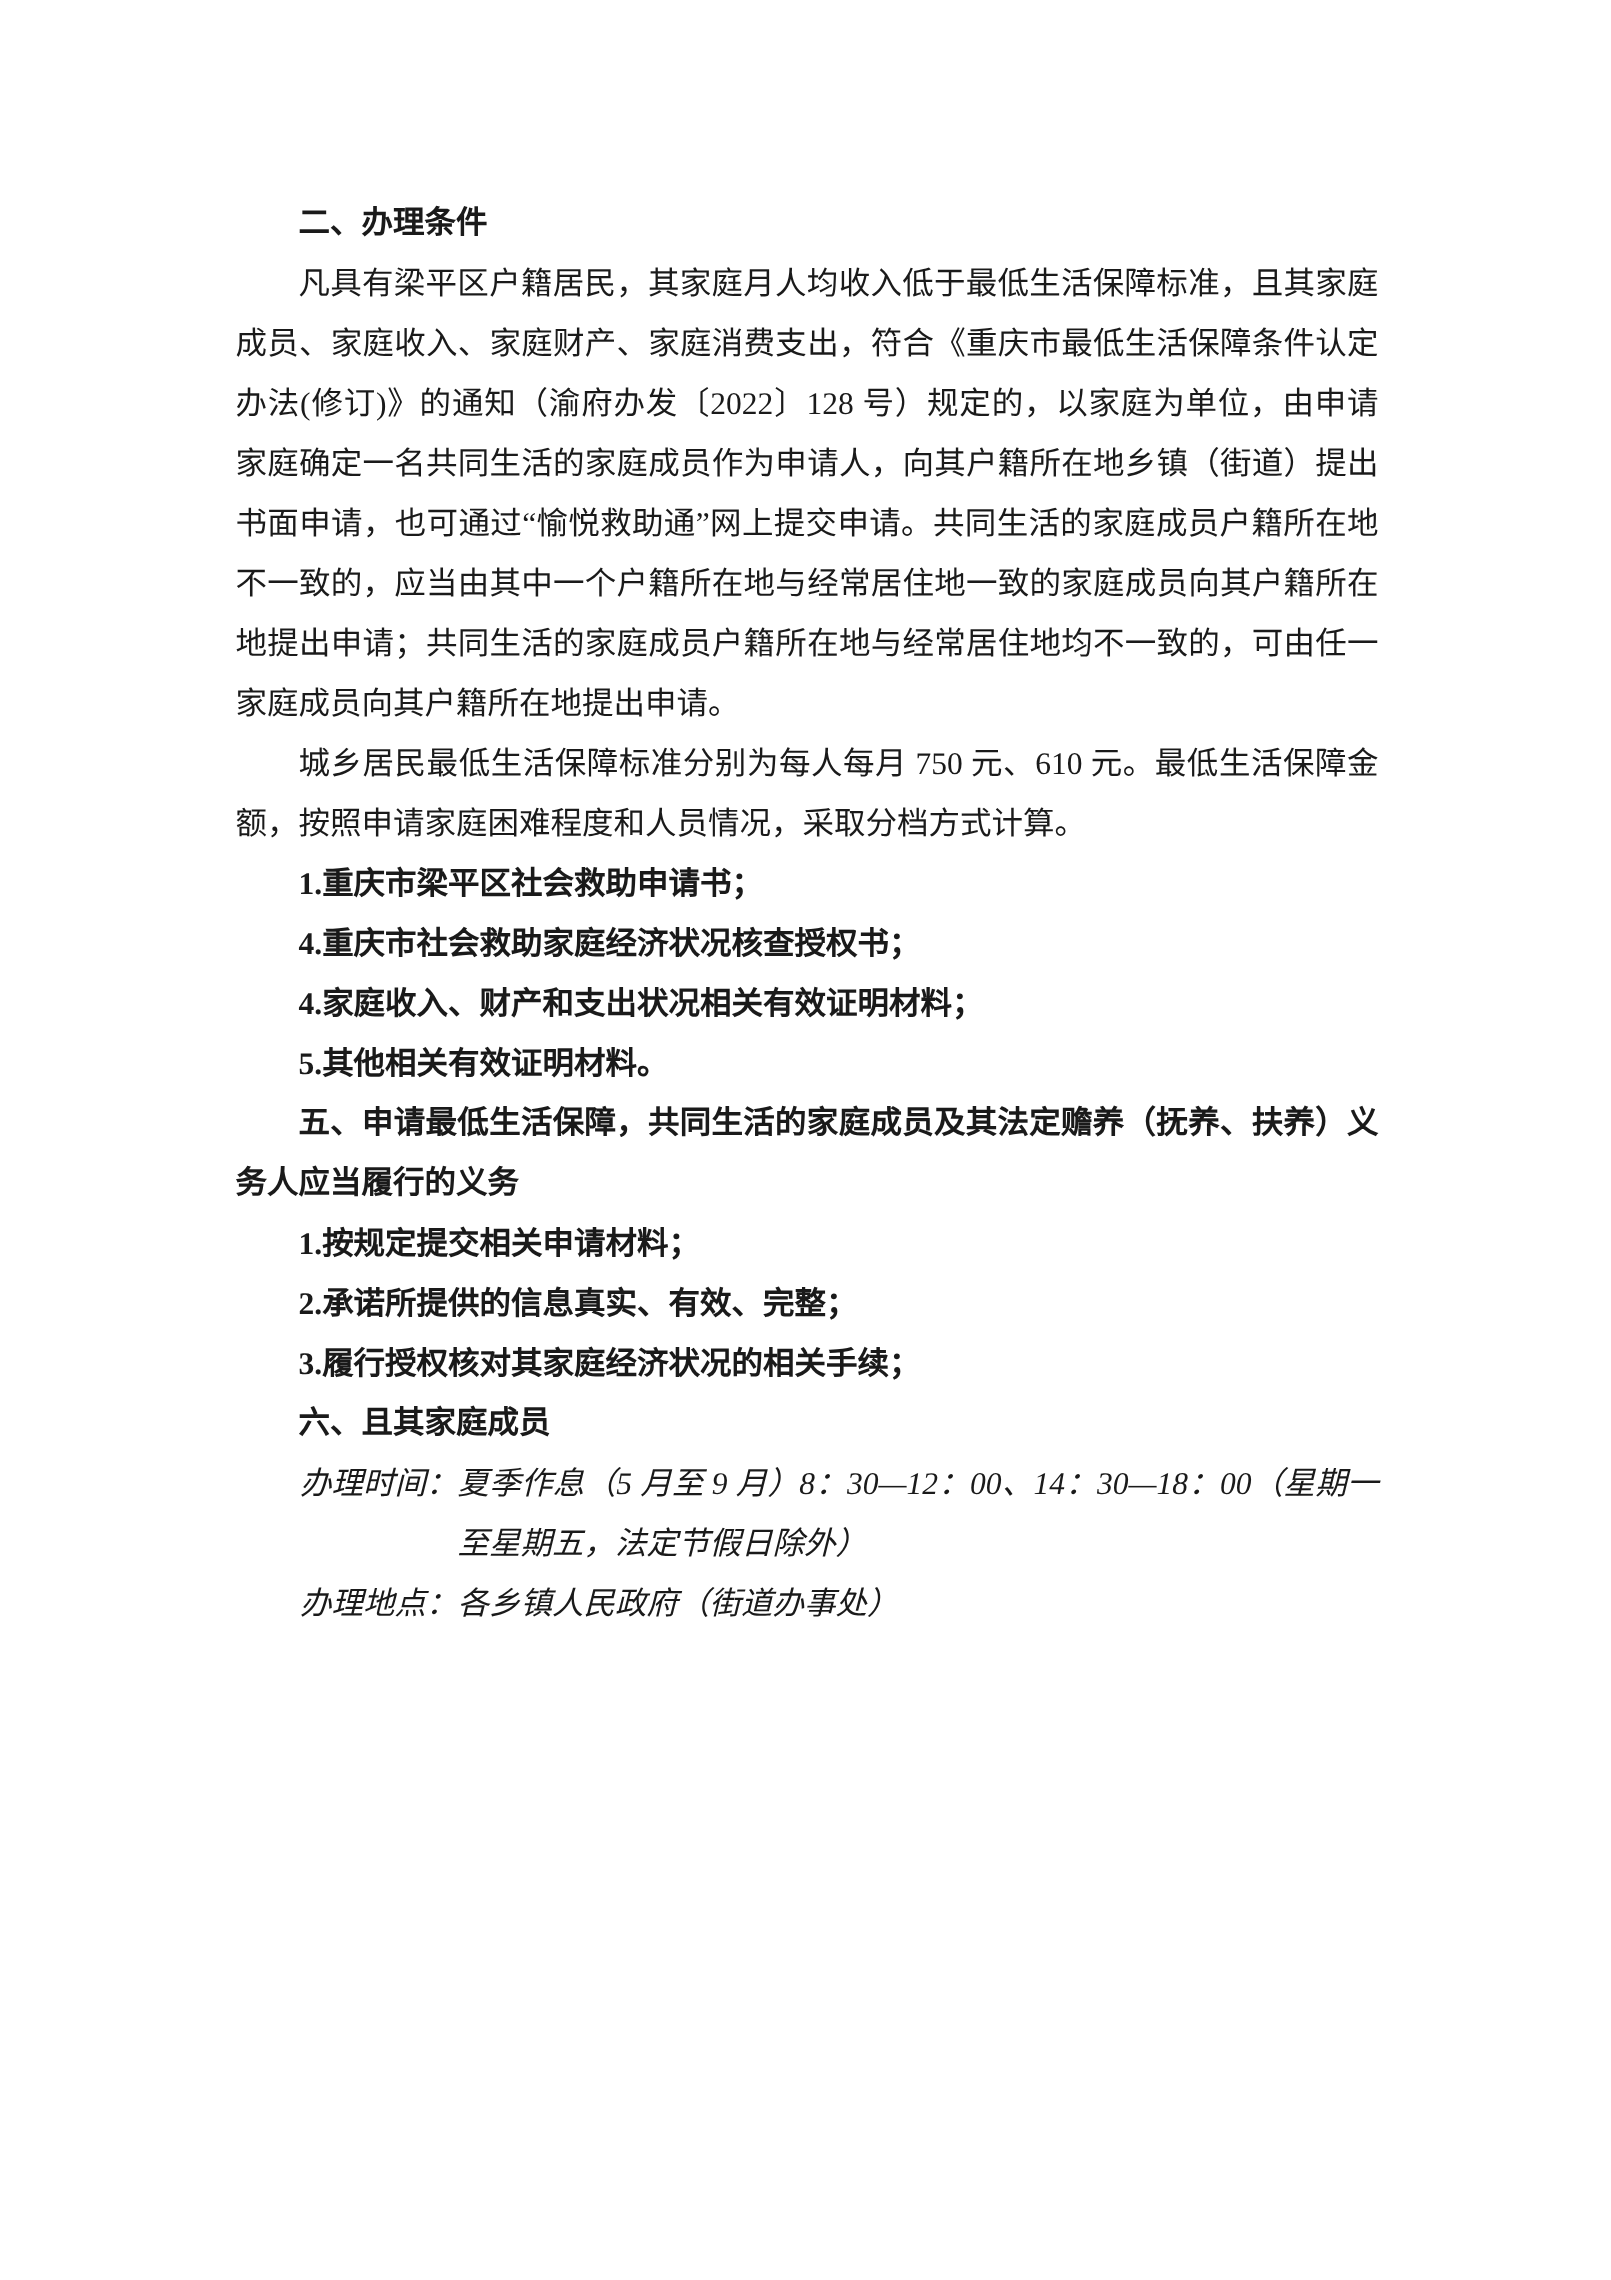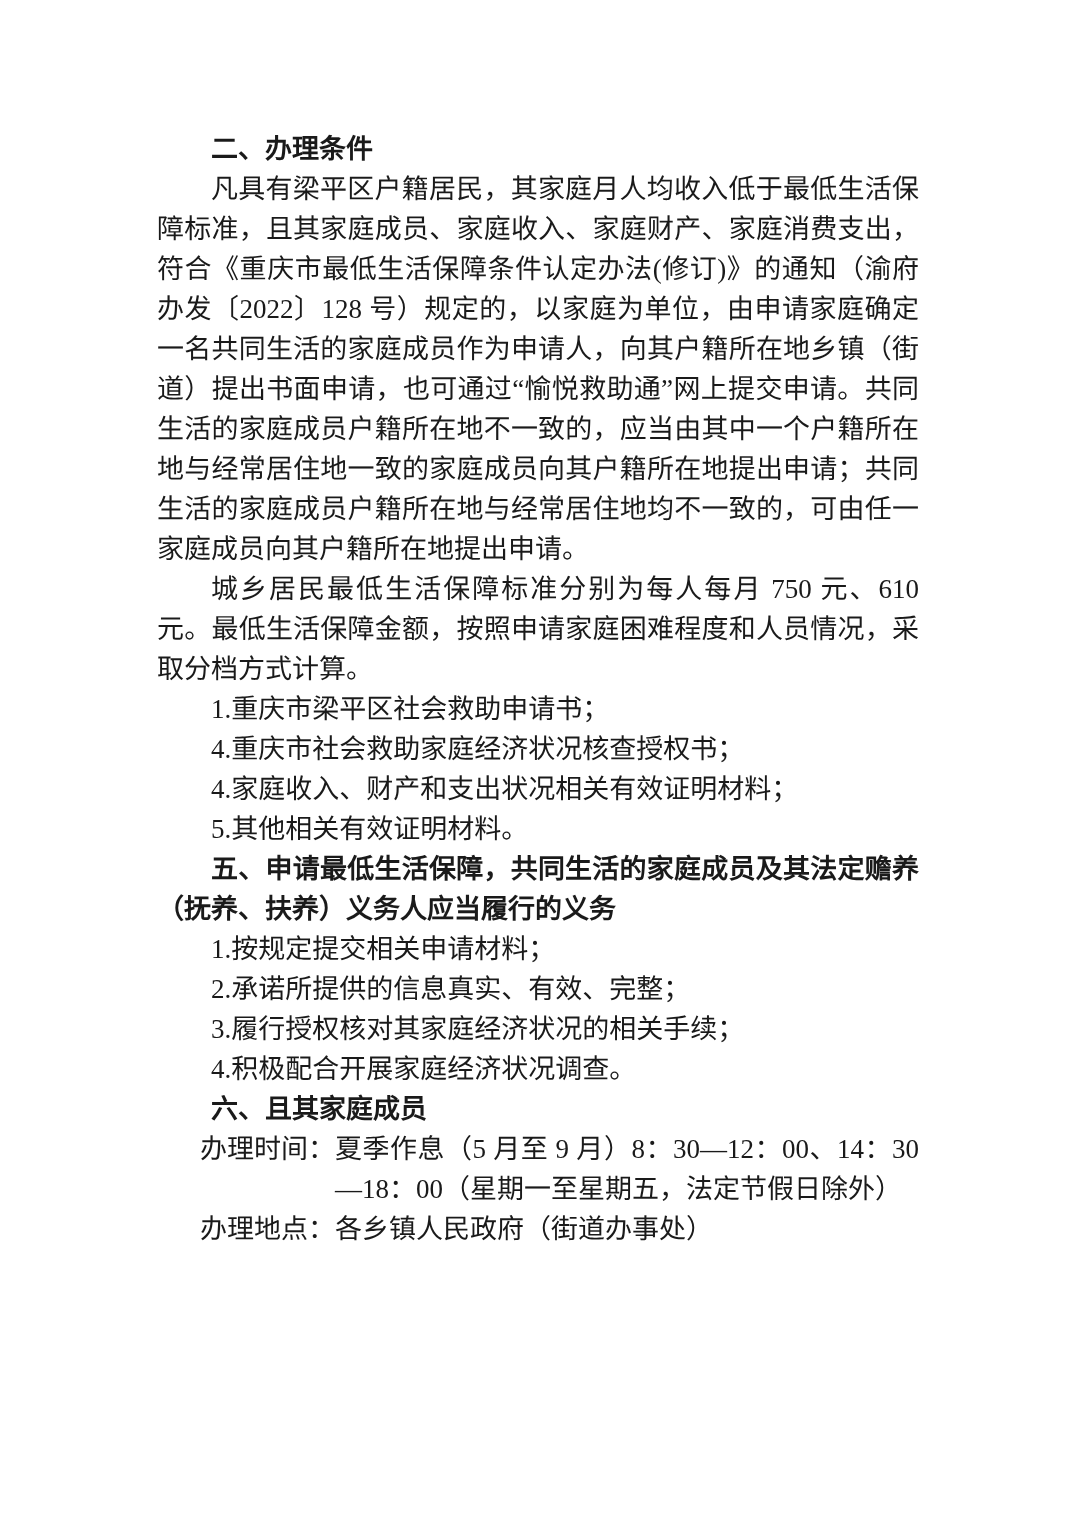--- a/index.html
+++ b/index.html
@@ -10,39 +10,41 @@
     position: relative;
     overflow: hidden;
     font-family: "Liberation Serif", "DejaVu Serif", serif;
     color: #1a1a1a;
   }
   .doc {
     position: absolute;
     left: 157px;
     top: 129px;
     width: 762px;
-    font-size: 27px;
+    font-size: 21px;
     line-height: 40px;
     text-align: justify;
   }
   .heading {
     font-family: "Liberation Sans", "DejaVu Sans", sans-serif;
     font-weight: 700;
     text-indent: 2em;
     text-align: justify;
   }
   .para {
     text-indent: 2em;
   }
   .item {
     text-indent: 2em;
+    font-weight: bold;
   }
   .sched-row {
     display: flex;
     padding-left: 43px;
+    font-style: italic;
   }
   .sched-label {
     flex: none;
     white-space: nowrap;
   }
   .sched-content {
     flex: 1;
     min-width: 0;
   }
   .sched-entry {
@@ -61,21 +63,20 @@
 
   <div class="item">1.重庆市梁平区社会救助申请书；</div>
   <div class="item">4.重庆市社会救助家庭经济状况核查授权书；</div>
   <div class="item">4.家庭收入、财产和支出状况相关有效证明材料；</div>
   <div class="item">5.其他相关有效证明材料。</div>
 
   <div class="heading">五、申请最低生活保障，共同生活的家庭成员及其法定赡养（抚养、扶养）义务人应当履行的义务</div>
   <div class="item">1.按规定提交相关申请材料；</div>
   <div class="item">2.承诺所提供的信息真实、有效、完整；</div>
   <div class="item">3.履行授权核对其家庭经济状况的相关手续；</div>
-  <div class="item">4.积极配合开展家庭经济状况调查。</div>
 
   <div class="heading">六、且其家庭成员</div>
 
   <div class="sched-row">
     <div class="sched-label">办理时间：</div>
     <div class="sched-content">
       <div class="sched-entry">夏季作息（5 月至 9 月）8：30—12：00、14：30—18：00（星期一至星期五，法定节假日除外）</div>
     </div>
   </div>
 

